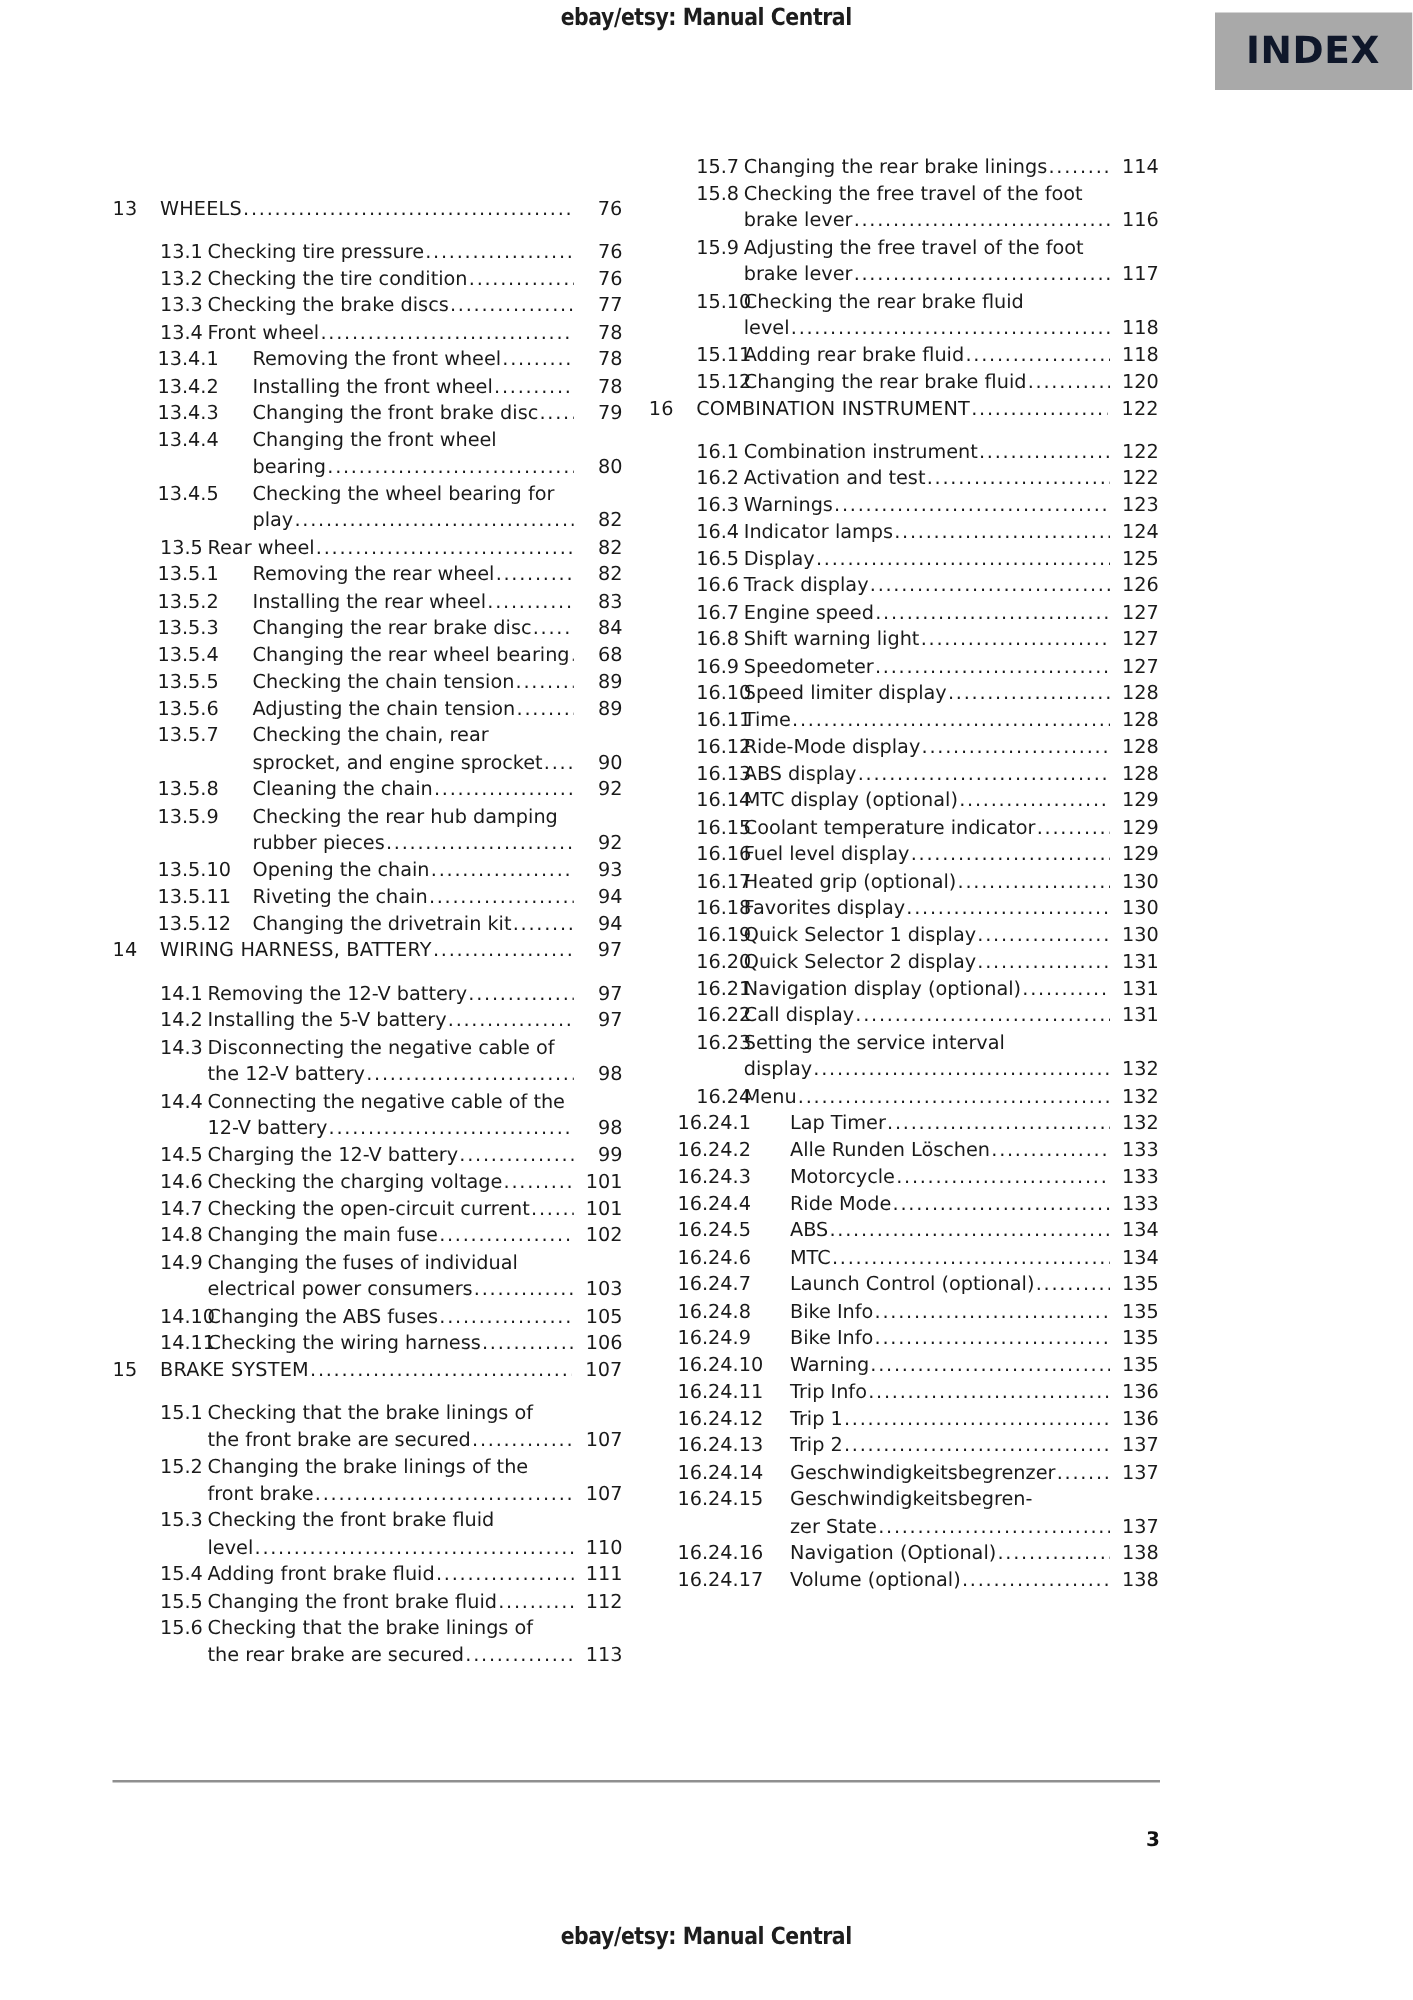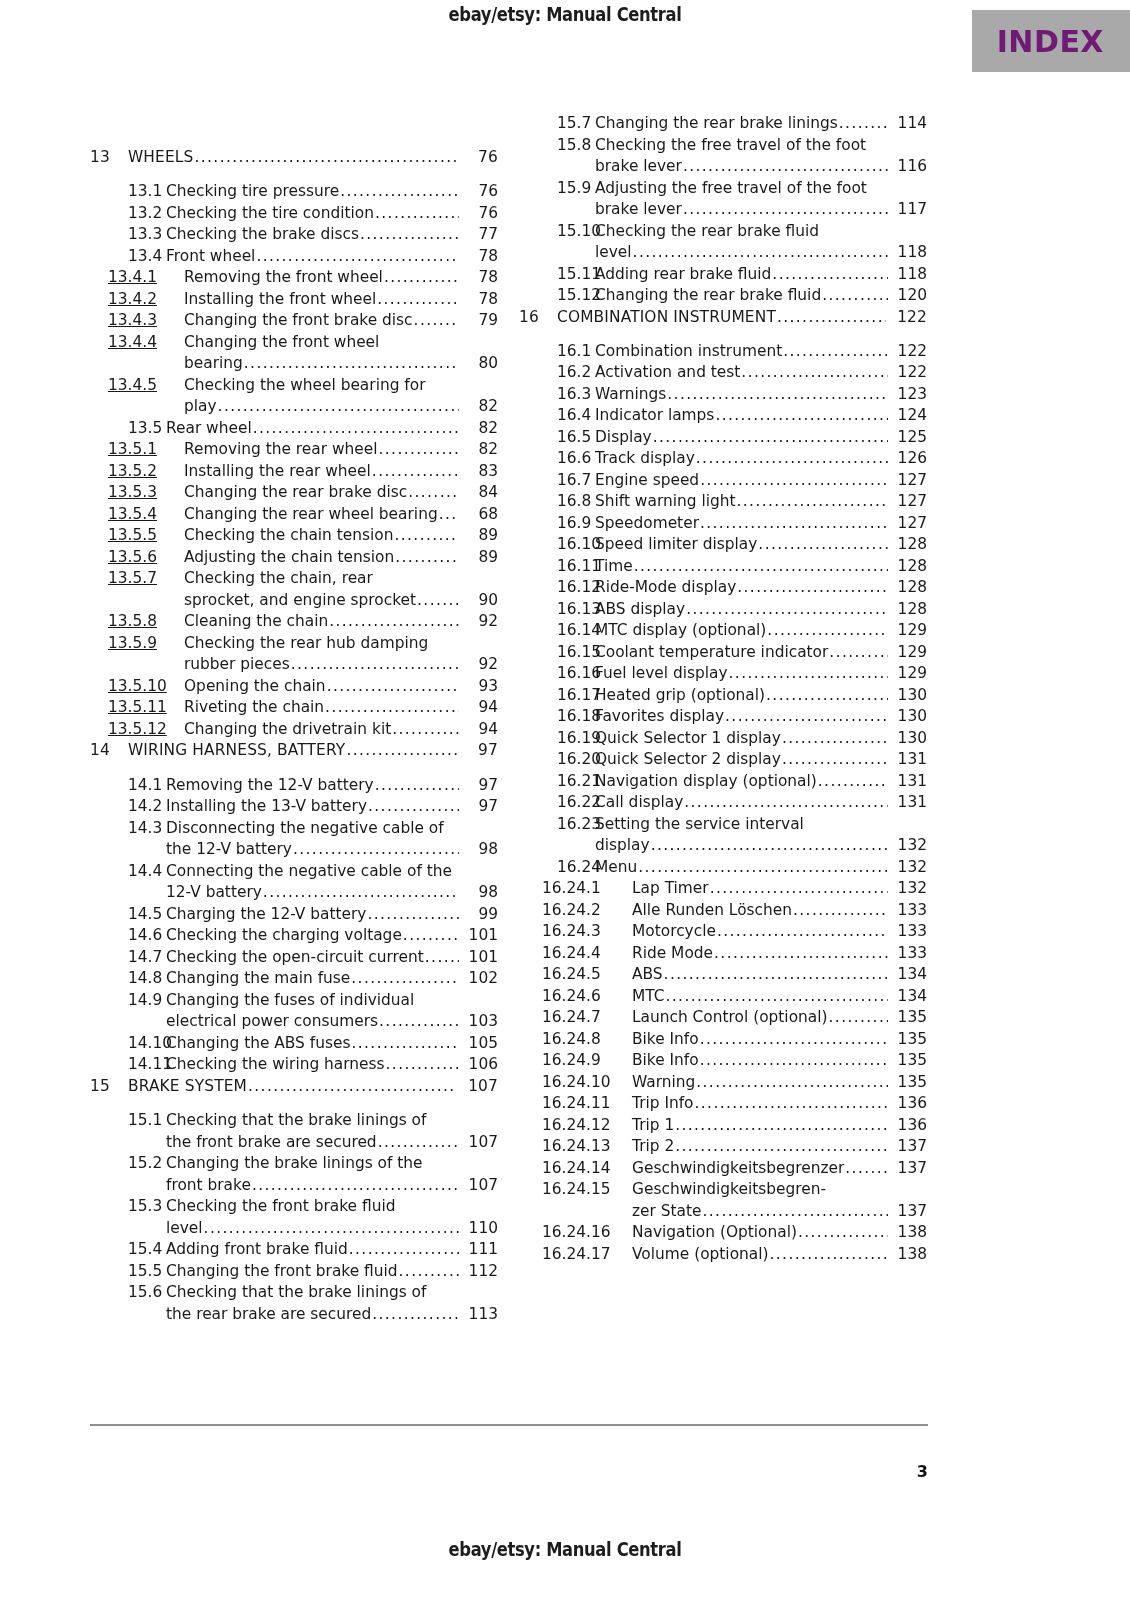--- a/index.html
+++ b/index.html
@@ -43,33 +43,33 @@
   }
   .index-tab span {
     position: absolute;
     right: 26px;
     top: 50%;
     transform: translateY(-50%);
     font-family: "DejaVu Sans", sans-serif;
     font-size: 30px;
     font-weight: 700;
     letter-spacing: 0.5px;
-    color: #701a75;
+    color: #0f172a;
   }
 
   
   .page {
     position: absolute;
     top: 0; left: 0;
     width: 948px;
     height: 1600px;
   }
   .col {
     position: absolute;
-    top: 116px;
+    top: 126px;
     font-size: 15.4px;
     line-height: 1;
   }
   .col-left  { left: 90px;  width: 408px; }
   .col-right { left: 519px; width: 408px; }
 
   
   .toc-row {
     display: flex;
     align-items: flex-start;
@@ -100,21 +100,21 @@
   }
   .lvl1 .toc-num   { width: 38px; }
   .lvl1 .toc-page  { width: 34px; }
   .lvl1 .toc-title { padding-right: 2px; }
 
   
   .lvl2 .toc-num   { width: 38px; margin-left: 38px; }
   .lvl2 .toc-page  { width: 34px; }
 
   
-  .lvl3 .toc-num   { width: 76px; margin-left: 18px; text-decoration: underline; }
+  .lvl3 .toc-num   { width: 76px; margin-left: 36px; }
   .lvl3 .toc-page  { width: 34px; }
 
   
   .lvl4 .toc-num   { width: 90px; margin-left: 23px; }
   .lvl4 .toc-page  { width: 34px; }
 
   .toc-row + .toc-row { margin-top: 6.1px; }
   .toc-row.lvl1 + .toc-row { margin-top: 0; }
 
   
@@ -421,21 +421,21 @@
             <span class="txt">Removing the 12-V battery</span>
             <span class="dots"></span>
           </div>
         </div>
         <div class="toc-page">97</div>
       </div>
       <div class="toc-row lvl2">
         <div class="toc-num">14.2</div>
         <div class="toc-title">
           <div class="leader-line">
-            <span class="txt">Installing the 13-V battery</span>
+            <span class="txt">Installing the 5-V battery</span>
             <span class="dots"></span>
           </div>
         </div>
         <div class="toc-page">97</div>
       </div>
       <div class="toc-row lvl2">
         <div class="toc-num">14.3</div>
         <div class="toc-title">
           <div class="wrapline">Disconnecting the negative cable of</div>
           <div class="leader-line">

